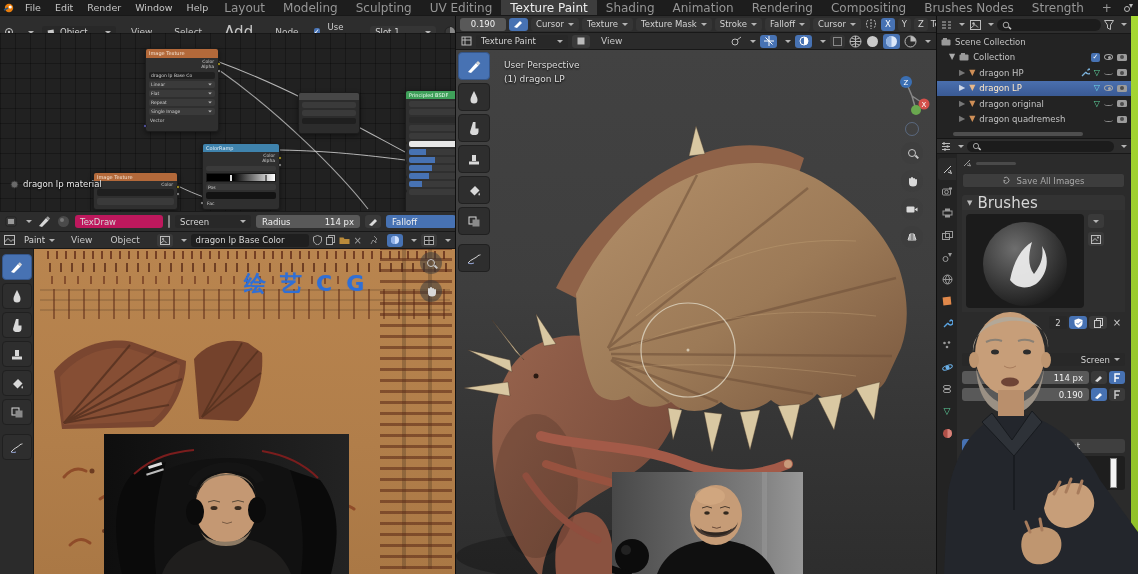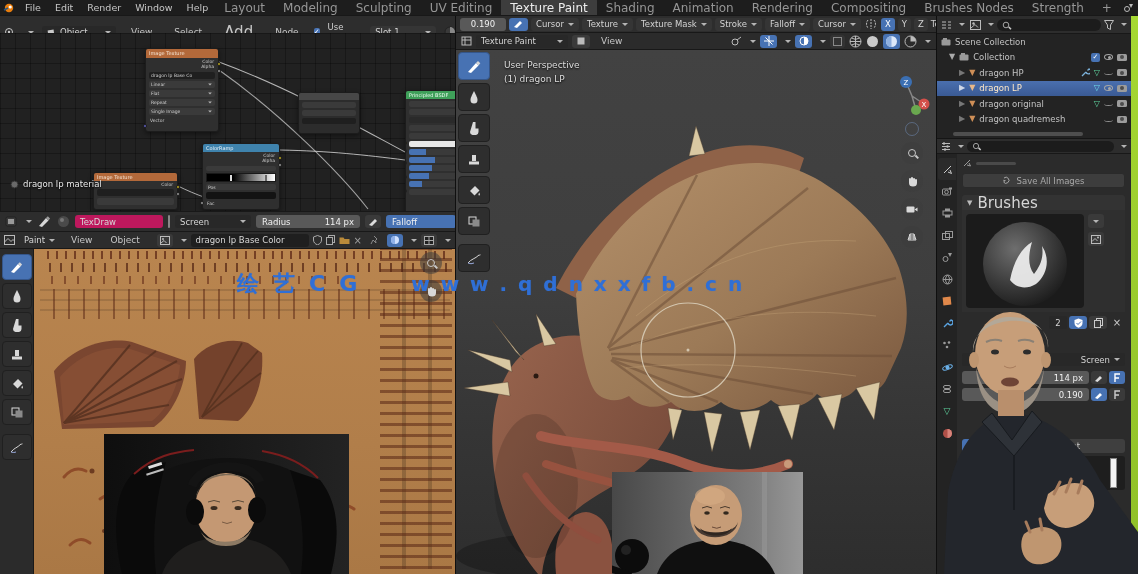--- a/index.html
+++ b/index.html
@@ -986,23 +986,22 @@
             <path d="M0 30 C20 12 60 6 95 14 C70 16 40 24 28 34 L0 34 Z" fill="#2a6fe0"></path>
             <path d="M0 30 C18 16 45 10 70 12 C50 16 30 24 22 34 L0 34Z" fill="#35d0e8" opacity=".7"></path>
           </svg>
         <span style="position:absolute;right:8px;top:2px;width:7px;height:30px;background:#f2f2f2;border:1px solid #888"></span>
       </div>
     </div>
   </div>
 
   <div class="abs" style="left:1131px;top:16px;width:7px;height:558px;background:linear-gradient(180deg,#a6d832,#8fbf28)"></div>
 
-  <div class="abs row" style="left:237px;top:270px;height:28px;gap:40px;z-index:50;pointer-events:none">
+  <div class="abs row" style="left:244px;top:270px;height:28px;gap:26px;z-index:50;pointer-events:none">
     <span class="wm" style="font-size:22px;letter-spacing:14px">绘艺CG</span>
-    <span class="wm" style="font-size:20px;letter-spacing:2px">w w w . q d n x x f b . c n</span>
   </div>
 
   <div class="abs" style="left:104px;top:434px;width:245px;height:140px;z-index:60;overflow:hidden">
     <svg width="245" height="140">
       <defs>
           <linearGradient id="wb1" x1="0" y1="0" x2="1" y2="0">
             <stop offset="0" stop-color="#0e0e0e"></stop>
             <stop offset="1" stop-color="#232323"></stop>
           </linearGradient>
         </defs>

